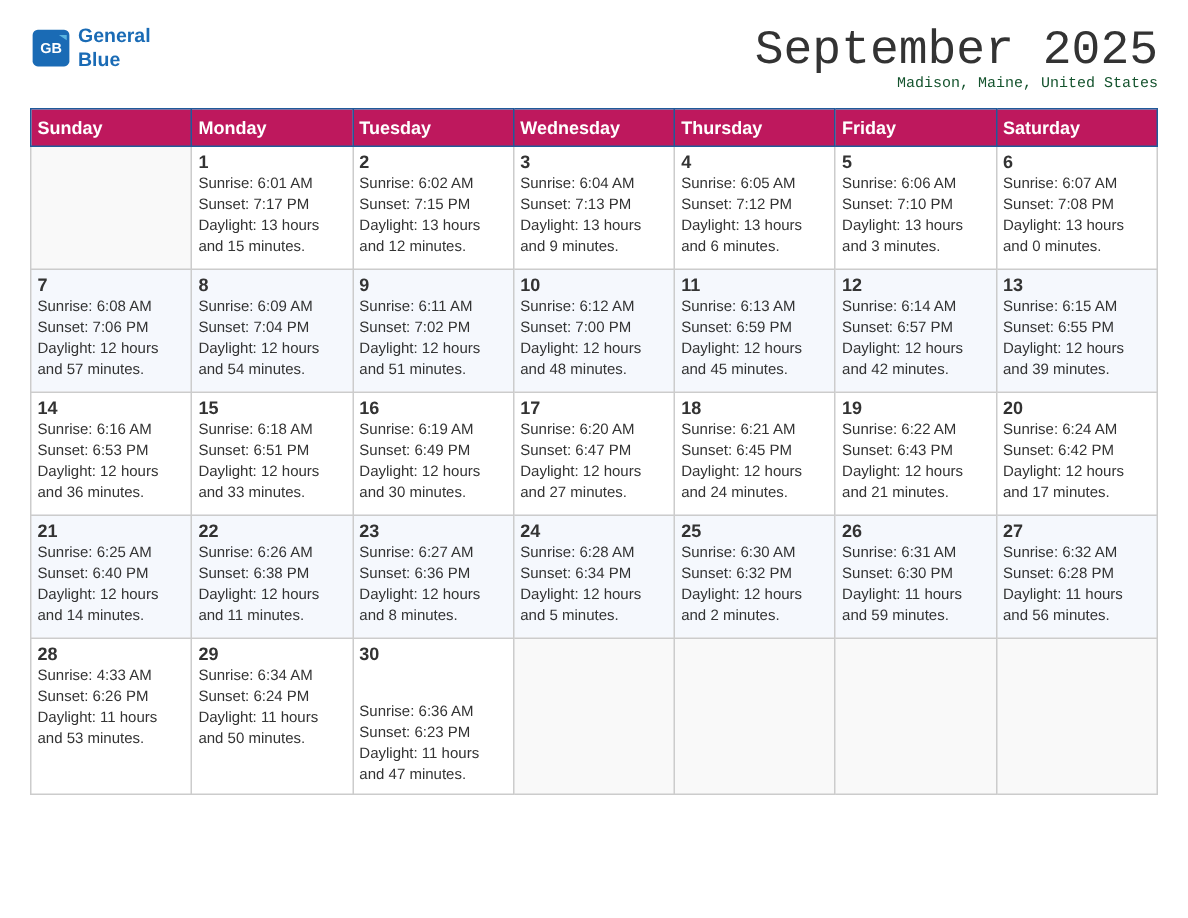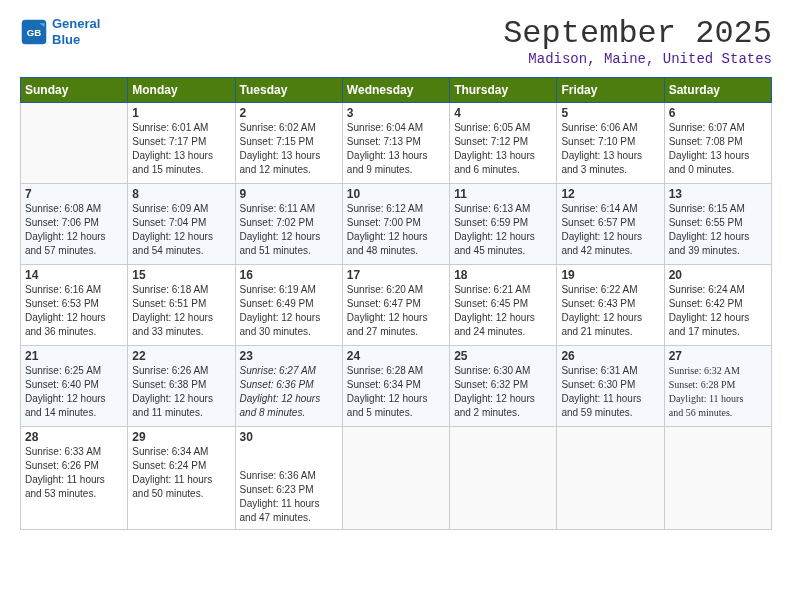--- a/index.html
+++ b/index.html
@@ -45,32 +45,32 @@
       text-align: right;
       font-family: Liberation Mono, monospace;
     }
     .month-title {
       font-size: 32px;
       font-weight: normal;
       color: #333;
       line-height: 1.1;
     }
     .location {
-      font-size: 14px;
-      color: #4c1d95;
+      font-size: 10px;
+      color: #14532d;
     }
     .calendar {
       flex: 1;
       border: 1px solid #ccc;
       border-collapse: collapse;
       width: 100%;
       table-layout: fixed;
     }
     .calendar th {
-      background-color: #4d7c0f;
+      background-color: #be185d;
       color: #fff;
       font-size: 12px;
       font-weight: bold;
       padding: 5px 4px;
       text-align: left;
       border: 1px solid #1f5a9a;
     }
     .calendar td {
       border: 1px solid #ccc;
       vertical-align: top;
@@ -288,21 +288,21 @@
           </td>
           <td>
             <div class="day-num">22</div>
             <div class="cell-text" style="white-space: pre-line;">Sunrise: 6:26 AM
 Sunset: 6:38 PM
 Daylight: 12 hours
 and 11 minutes.</div>
           </td>
           <td>
             <div class="day-num">23</div>
-            <div class="cell-text" style="white-space: pre-line; font-style: italic;">Sunrise: 6:27 AM
+            <div class="cell-text" style="white-space: pre-line;">Sunrise: 6:27 AM
 Sunset: 6:36 PM
 Daylight: 12 hours
 and 8 minutes.</div>
           </td>
           <td>
             <div class="day-num">24</div>
             <div class="cell-text" style="white-space: pre-line;">Sunrise: 6:28 AM
 Sunset: 6:34 PM
 Daylight: 12 hours
 and 5 minutes.</div>
@@ -316,30 +316,30 @@
           </td>
           <td>
             <div class="day-num">26</div>
             <div class="cell-text" style="white-space: pre-line;">Sunrise: 6:31 AM
 Sunset: 6:30 PM
 Daylight: 11 hours
 and 59 minutes.</div>
           </td>
           <td>
             <div class="day-num">27</div>
-            <div class="cell-text" style="white-space: pre-line; font-family: Liberation Serif, serif;">Sunrise: 6:32 AM
+            <div class="cell-text" style="white-space: pre-line;">Sunrise: 6:32 AM
 Sunset: 6:28 PM
 Daylight: 11 hours
 and 56 minutes.</div>
           </td>
         </tr>
         <tr>
           <td>
             <div class="day-num">28</div>
-            <div class="cell-text" style="white-space: pre-line;">Sunrise: 6:33 AM
+            <div class="cell-text" style="white-space: pre-line;">Sunrise: 4:33 AM
 Sunset: 6:26 PM
 Daylight: 11 hours
 and 53 minutes.</div>
           </td>
           <td>
             <div class="day-num">29</div>
             <div class="cell-text" style="white-space: pre-line;">Sunrise: 6:34 AM
 Sunset: 6:24 PM
 Daylight: 11 hours
 and 50 minutes.</div>

